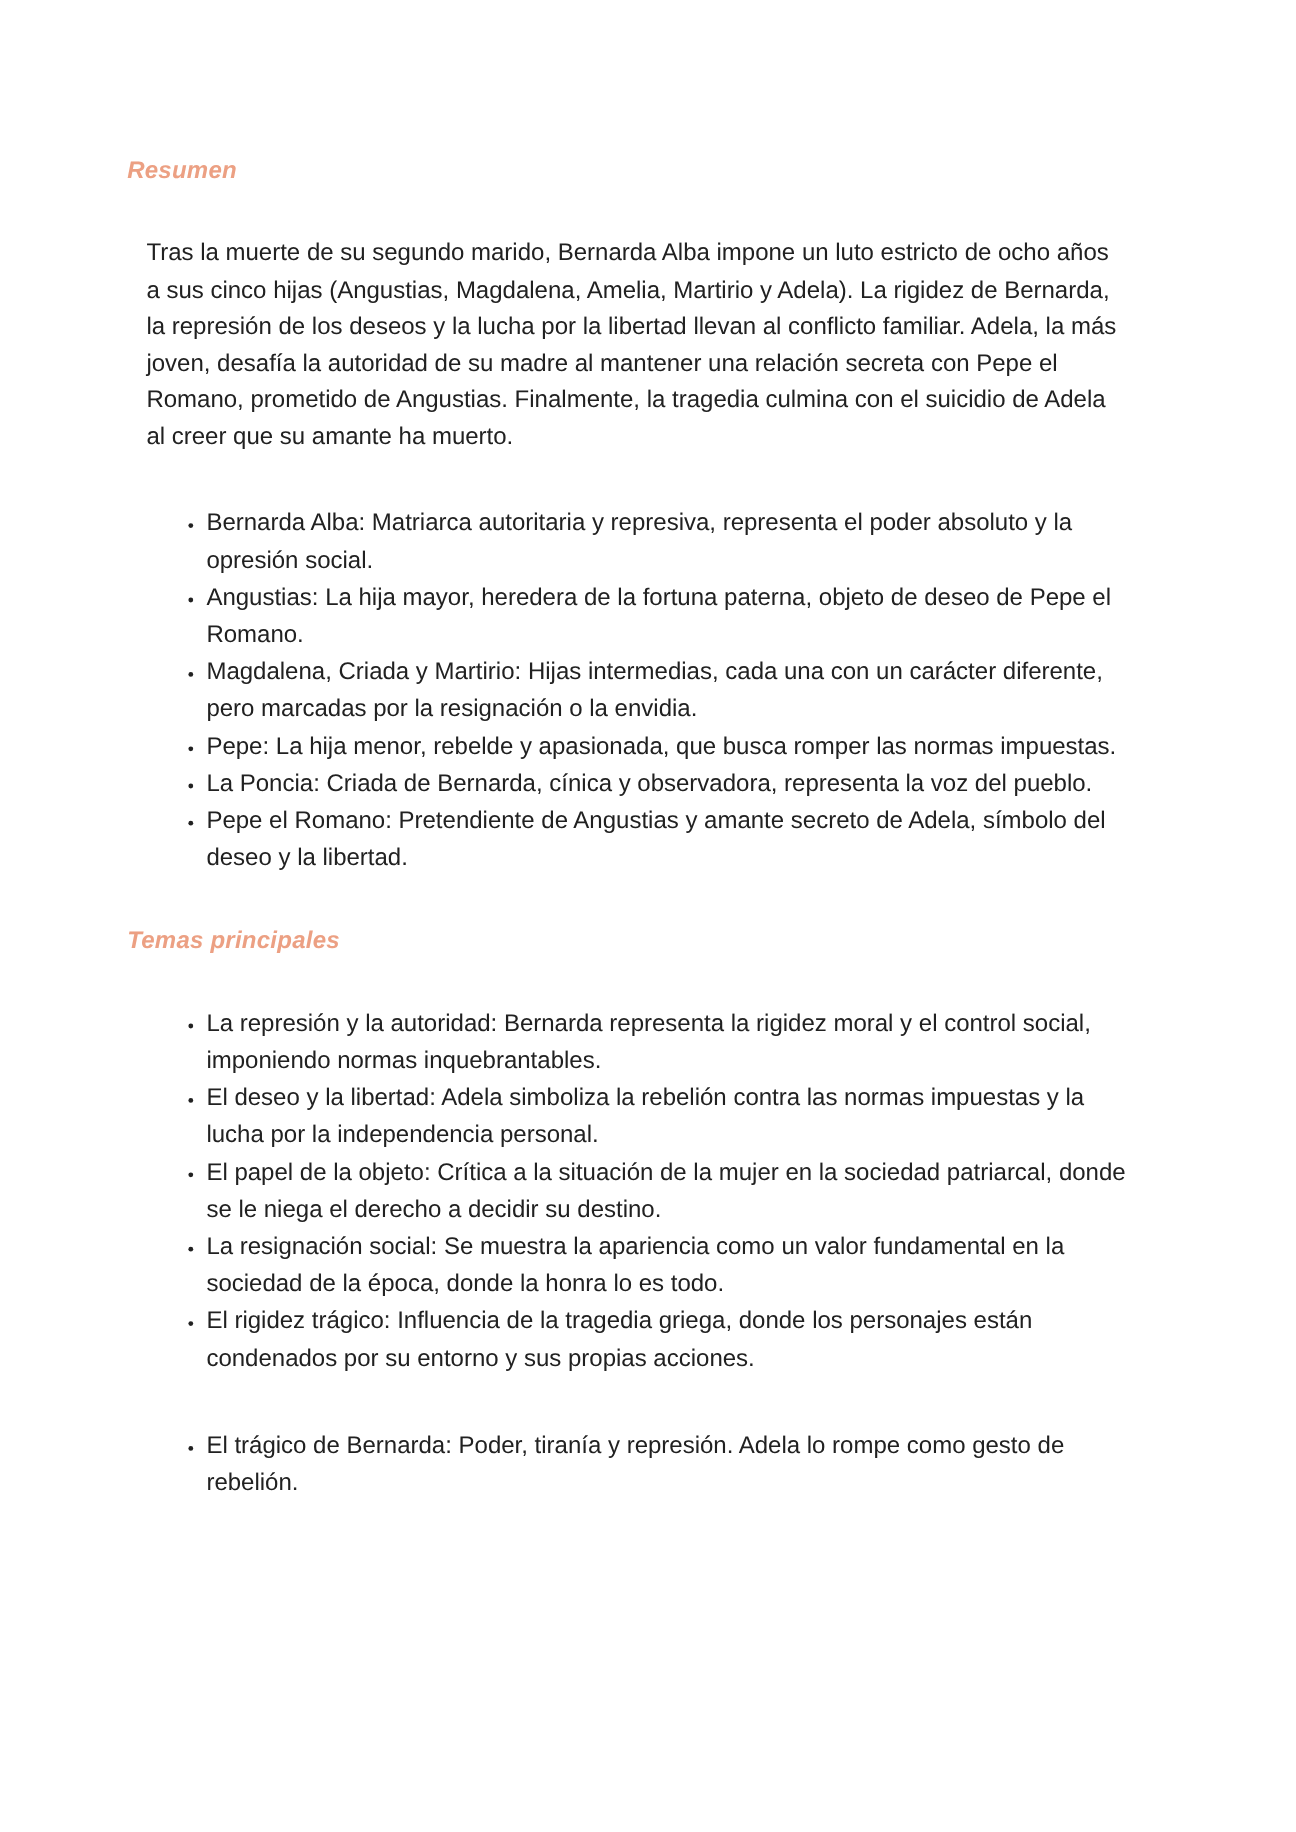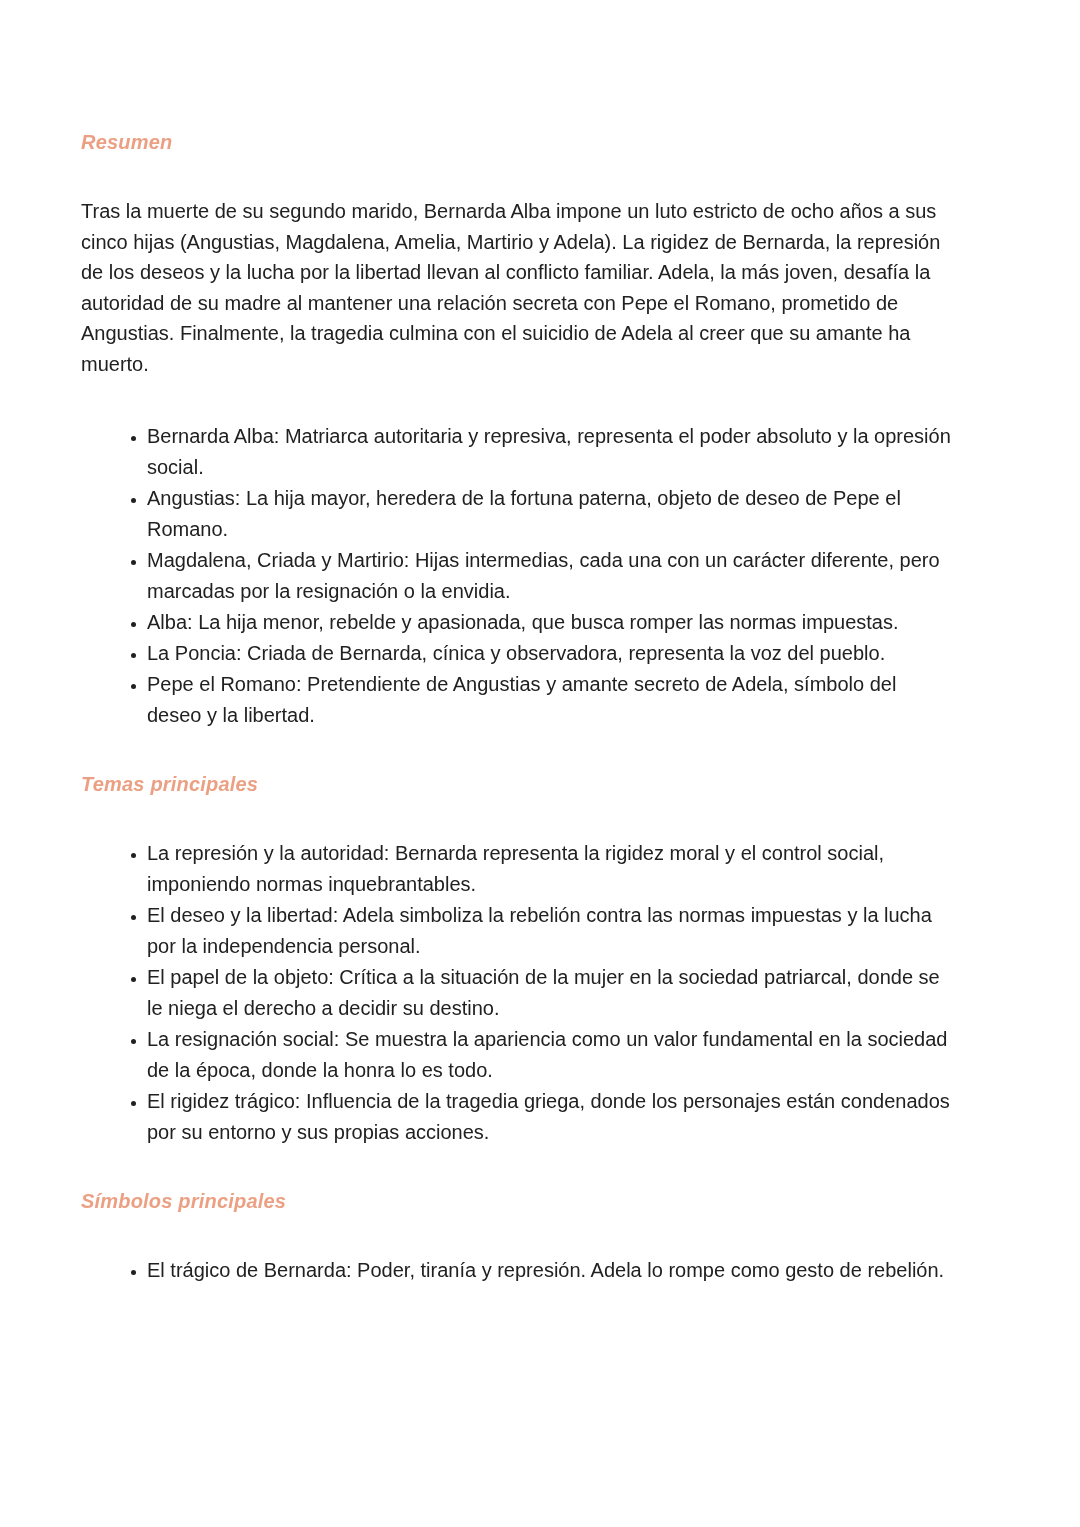--- a/index.html
+++ b/index.html
@@ -11,37 +11,37 @@
     width: 1080px;
     height: 1527px;
     font-family: "Liberation Sans", sans-serif;
     color: var(--body-color, #212121);
     -webkit-font-smoothing: antialiased;
   }
   .page {
     box-sizing: border-box;
     width: 1080px;
     height: 1527px;
-    padding: 131px 128px 0 81px;
+    padding: 131px 128px 0 106px;
     background: var(--page-bg, #ffffff);
     overflow: hidden;
   }
   .section { margin: 0 0 42px 0; }
   .section:last-child { margin-bottom: 0; }
   .section-heading {
     margin: 0 0 43px 0;
     font-size: 20px;
     line-height: 22px;
     font-weight: 700;
     font-style: italic;
     color: var(--heading-color, #ECA083);
     letter-spacing: 0.2px;
   }
   .body-paragraph {
-    margin: 0;
+    margin: 16px;
     font-size: 20px;
     line-height: 30.5px;
     color: var(--body-color, #212121);
   }
   .bullet-list {
     margin: 0;
     padding: 0 0 0 66px;
     list-style: disc outside;
   }
   .bullet-list li {
@@ -64,37 +64,36 @@
   <section class="section">
     <h2 class="section-heading">Resumen</h2>
     <p class="body-paragraph">Tras la muerte de su segundo marido, Bernarda Alba impone un luto estricto de ocho años a sus cinco hijas (Angustias, Magdalena, Amelia, Martirio y Adela). La rigidez de Bernarda, la represión de los deseos y la lucha por la libertad llevan al conflicto familiar. Adela, la más joven, desafía la autoridad de su madre al mantener una relación secreta con Pepe el Romano, prometido de Angustias. Finalmente, la tragedia culmina con el suicidio de Adela al creer que su amante ha muerto.</p>
   </section>
 
   <section class="section">
     <ul class="bullet-list">
       <li><span class="term">Bernarda Alba:</span><span class="desc"> Matriarca autoritaria y represiva, representa el poder absoluto y la opresión social.</span></li>
       <li><span class="term">Angustias:</span><span class="desc"> La hija mayor, heredera de la fortuna paterna, objeto de deseo de Pepe el Romano.</span></li>
       <li><span class="term">Magdalena, Criada y Martirio:</span><span class="desc"> Hijas intermedias, cada una con un carácter diferente, pero marcadas por la resignación o la envidia.</span></li>
-      <li><span class="term">Alba:</span><span class="desc"> La hija menor, rebelde y apasionada, que busca romper las normas impuestas.</span></li>
+      <li><span class="term">Pepe:</span><span class="desc"> La hija menor, rebelde y apasionada, que busca romper las normas impuestas.</span></li>
       <li><span class="term">La Poncia:</span><span class="desc"> Criada de Bernarda, cínica y observadora, representa la voz del pueblo.</span></li>
       <li><span class="term">Pepe el Romano:</span><span class="desc"> Pretendiente de Angustias y amante secreto de Adela, símbolo del deseo y la libertad.</span></li>
     </ul>
   </section>
 
   <section class="section">
     <h2 class="section-heading">Temas principales</h2>
     <ul class="bullet-list">
       <li><span class="term">La represión y la autoridad:</span><span class="desc"> Bernarda representa la rigidez moral y el control social, imponiendo normas inquebrantables.</span></li>
       <li><span class="term">El deseo y la libertad:</span><span class="desc"> Adela simboliza la rebelión contra las normas impuestas y la lucha por la independencia personal.</span></li>
       <li><span class="term">El papel de la objeto:</span><span class="desc"> Crítica a la situación de la mujer en la sociedad patriarcal, donde se le niega el derecho a decidir su destino.</span></li>
       <li><span class="term">La resignación social:</span><span class="desc"> Se muestra la apariencia como un valor fundamental en la sociedad de la época, donde la honra lo es todo.</span></li>
       <li><span class="term">El rigidez trágico:</span><span class="desc"> Influencia de la tragedia griega, donde los personajes están condenados por su entorno y sus propias acciones.</span></li>
     </ul>
   </section>
 
   <section class="section">
-    <h2 class="section-heading">Símbolos principales</h2>
     <ul class="bullet-list">
       <li><span class="term">El trágico de Bernarda:</span><span class="desc"> Poder, tiranía y represión. Adela lo rompe como gesto de rebelión.</span></li>
     </ul>
   </section>
 
 </div>
 
 </body></html>

